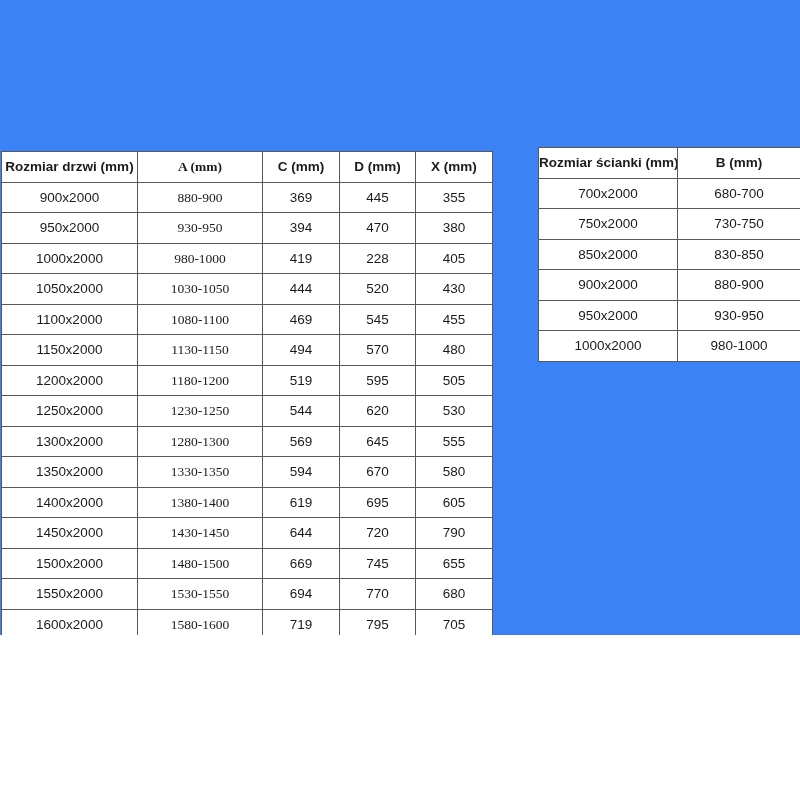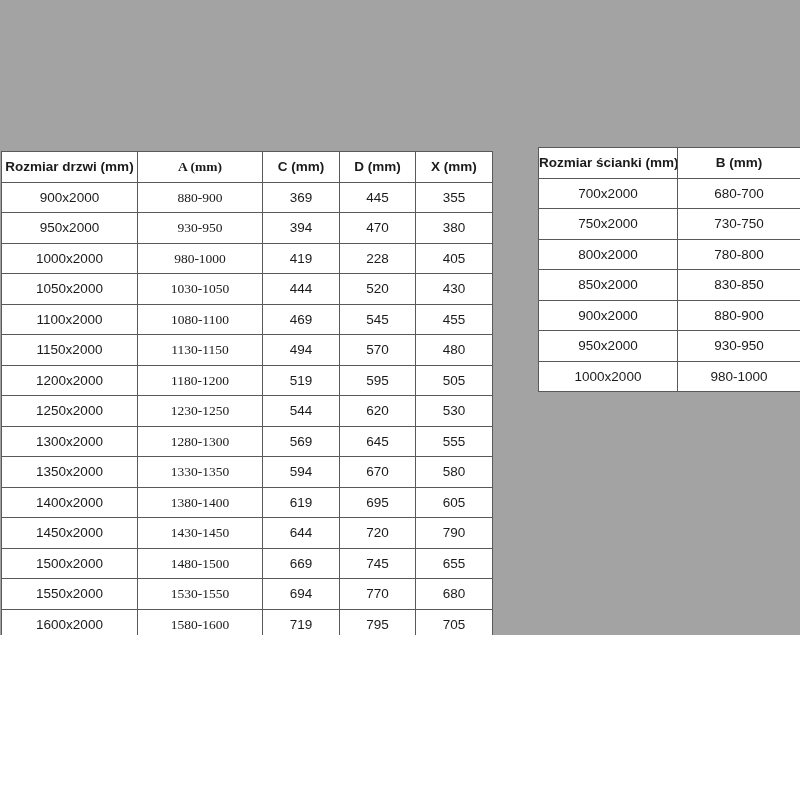--- a/index.html
+++ b/index.html
@@ -4,21 +4,21 @@
 <style>
   html, body {
     margin: 0;
     padding: 0;
     background: #ffffff;
   }
   .canvas {
     position: relative;
     width: 800px;
     height: 635px;
-    background: #a3a3a3;
+    background: #3b82f6;
     font-family: "Liberation Sans", sans-serif;
     color: #1b1b1b;
     overflow: hidden;
   }
   table.spec {
     position: absolute;
     border-collapse: collapse;
     table-layout: fixed;
     background: #ffffff;
   }
@@ -188,24 +188,20 @@
       <tbody>
         <tr>
           <td>700x2000</td>
           <td>680-700</td>
         </tr>
         <tr>
           <td>750x2000</td>
           <td>730-750</td>
         </tr>
         <tr>
-          <td>800x2000</td>
-          <td>780-800</td>
-        </tr>
-        <tr>
           <td>850x2000</td>
           <td>830-850</td>
         </tr>
         <tr>
           <td>900x2000</td>
           <td>880-900</td>
         </tr>
         <tr>
           <td>950x2000</td>
           <td>930-950</td>

